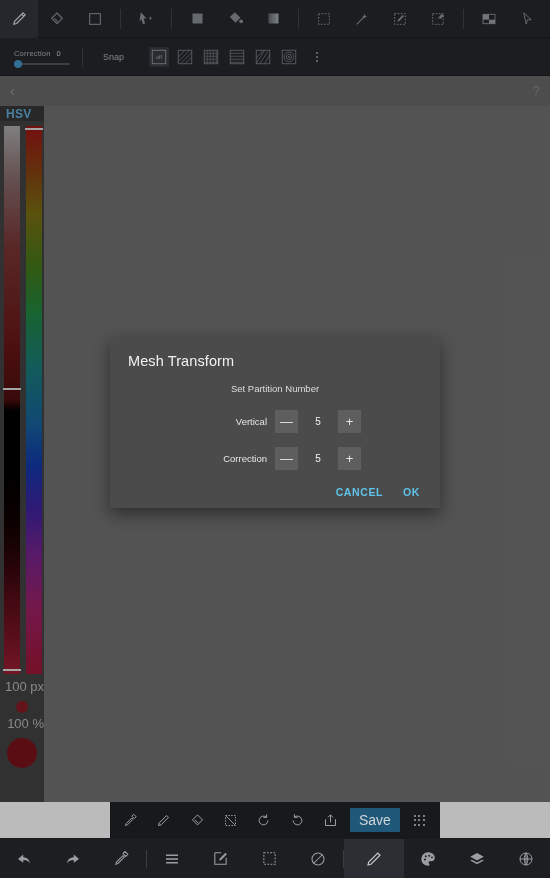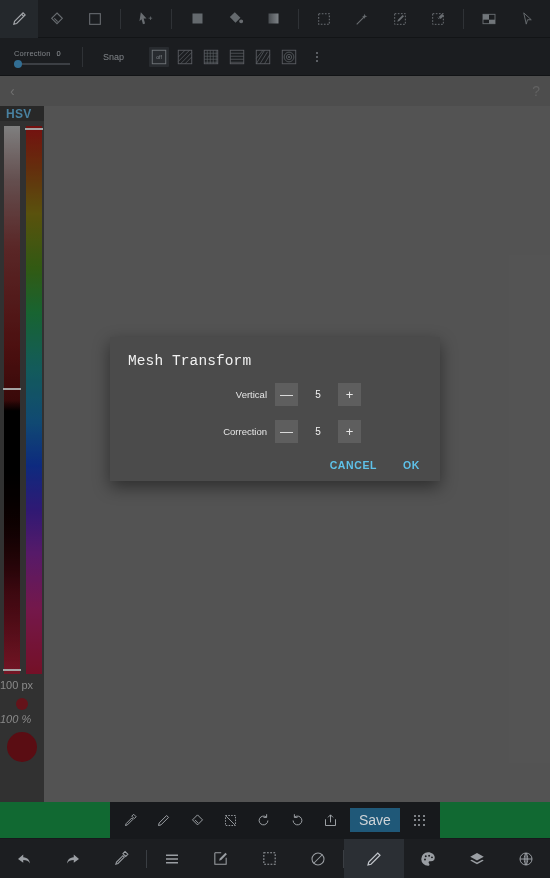--- a/index.html
+++ b/index.html
@@ -2,21 +2,21 @@
 <html><head>
 <meta charset="utf-8">
 <style>
   * { box-sizing: border-box; margin: 0; padding: 0; }
   html, body {
     width: 550px; height: 878px;
     background: #1c1e21;
     font-family: "Liberation Sans", sans-serif;
     overflow: hidden;
   }
-  .app { position: relative; width: 550px; height: 878px; background: #15803d; }
+  .app { position: relative; width: 550px; height: 878px; background: #e5e5e5; }
 
   
   .toolbar-top {
     position: absolute; top: 0; left: 0; width: 550px; height: 38px;
     background: #212428; display: flex; align-items: center;
     border-bottom: 1px solid #17191c;
   }
   .tool-btn {
     width: 38px; height: 38px; display: flex; align-items: center; justify-content: center;
     color: #8d9196; flex: none;
@@ -76,46 +76,46 @@
       linear-gradient(to bottom, #9b9b9b 0%, #7a6060 10%, #6e3030 22%, #5e1414 40%, #3a0808 55%, #1a0303 62%, #3a0505 72%, #7a1020 85%, #8e1b2e 100%);
   }
   .bar-hue {
     width: 16px; margin-left: 6px; height: 548px; position: relative;
     background: linear-gradient(to bottom,
       #8e1414 0%, #7a3a10 8%, #6e6410 16%, #3d6e18 26%,
       #1e7a3c 34%, #18706e 44%, #145a8c 54%, #11349b 62%,
       #3a1f8e 70%, #6a2080 78%, #8e1e5c 88%, #8e1430 100%);
   }
   .marker { position: absolute; left: -1px; width: 18px; height: 2px; background: #c8c8c8; }
-  .px-label, .pct-label { font-size: 11px; color: #a8a8a8; text-align: left; width: 44px; }
+  .px-label, .pct-label { font-size: 13px; color: #a8a8a8; text-align: right; width: 44px; }
   .px-label { margin-top: 3px; }
-  .pct-label { margin-top: 3px; font-style: italic; }
+  .pct-label { margin-top: 3px; }
   .dot-small { width: 12px; height: 12px; border-radius: 50%; background: #7a1820; margin: 7px auto 0; }
   .dot-big { width: 30px; height: 30px; border-radius: 50%; background: #6e1018; margin: 7px auto 0; }
 
   
   .dim { position: absolute; top: 0; left: 0; width: 550px; height: 878px; background: rgba(0,0,0,0.18); }
 
   
   .dialog {
     position: absolute; left: 110px; top: 337px; width: 330px;
     background: #4b4b4b; box-shadow: 0 6px 16px rgba(0,0,0,0.45);
     padding: 16px 18px 10px 18px;
   }
-  .dlg-title { font-size: 14.5px; color: #f2f2f2; margin-bottom: 14px; letter-spacing: .1px; font-family: Liberation Mono, monospace; }
+  .dlg-title { font-size: 14.5px; color: #f2f2f2; margin-bottom: 14px; letter-spacing: .1px; }
   .dlg-sub { font-size: 9.5px; color: #dcdcdc; text-align: center; margin-bottom: 16px; }
   .stepper-row { display: flex; align-items: center; justify-content: center; margin-bottom: 14px; }
   .stepper-lbl { font-size: 9.5px; color: #e6e6e6; width: 78px; text-align: right; margin-right: 8px; }
   .step-btn {
     width: 23px; height: 23px; background: #5e5e5e; display: flex;
     align-items: center; justify-content: center; color: #e8e8e8; font-size: 13px; line-height: 1;
   }
   .step-val { width: 40px; text-align: center; font-size: 10px; color: #f2f2f2; }
   .dlg-actions { display: flex; justify-content: flex-end; align-items: center; margin-top: 16px; padding-right: 2px; }
-  .dlg-btn { font-size: 10.5px; font-weight: bold; color: #5ec2ea; letter-spacing: .6px; margin-left: 26px; }
+  .dlg-btn { font-size: 10.5px; font-weight: bold; color: #5ec2ea; letter-spacing: .6px; margin-left: 20px; }
 
   
   .quickbar {
     position: absolute; left: 110px; top: 802px; width: 330px; height: 36px;
     background: #17191c; display: flex; align-items: center; justify-content: space-around;
     padding: 0 4px; z-index: 5;
   }
   .qb-btn { width: 28px; height: 28px; display: flex; align-items: center; justify-content: center; color: #a3a7ac; }
   .qb-save {
     background: #1f5878; color: #cfd4d8; font-size: 14px; padding: 4px 9px;
@@ -317,20 +317,21 @@
       <div class="dot-small"></div>
       <div class="pct-label">100 %</div>
       <div class="dot-big"></div>
     </div>
   </div>
 
   <div class="dim"></div>
 
   <div class="dialog">
     <div class="dlg-title">Mesh Transform</div>
+    <div class="dlg-sub">Set Partition Number</div>
 
     <div class="stepper-row">
       <div class="stepper-lbl">Vertical</div>
       <div class="step-btn">—</div>
       <div class="step-val">5</div>
       <div class="step-btn">+</div>
     </div>
 
     <div class="stepper-row">
       <div class="stepper-lbl">Correction</div>

